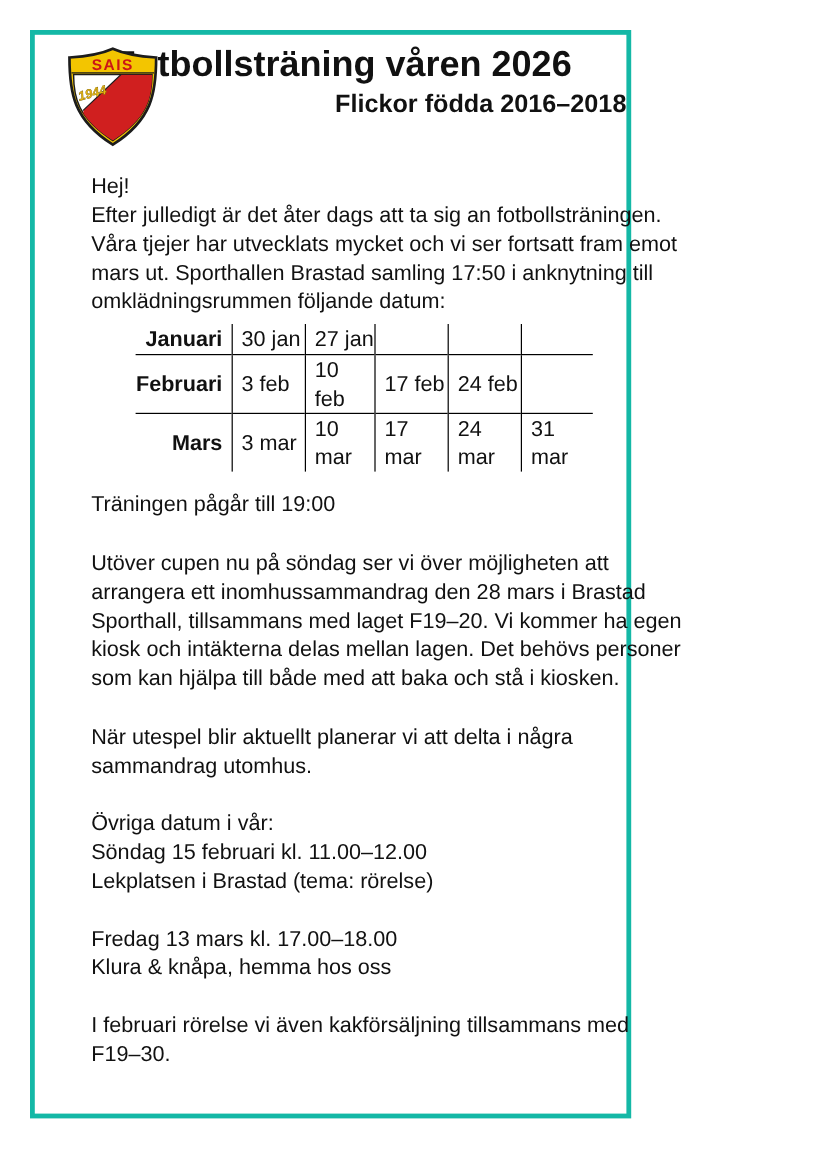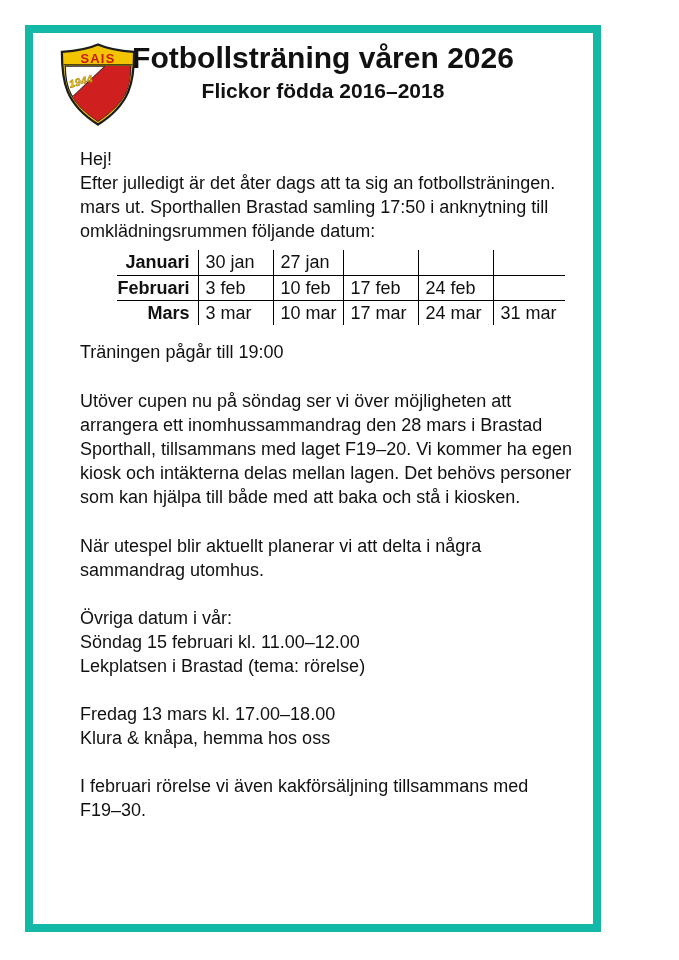--- a/index.html
+++ b/index.html
@@ -8,22 +8,22 @@
     position:relative;
     width:679px; height:960px;
     background:#ffffff;
     font-family:"Liberation Sans", sans-serif;
     color:#111;
     overflow:hidden;
   }
   .frame {
     position:absolute;
     left:25px; top:25px;
-    width:576px; height:907px;
-    border:8px solid #14b8a6;
+    width:501px; height:907px;
+    border:4px solid #14b8a6;
     box-sizing:border-box;
   }
   .logo {
     position:absolute;
     left:21px; top:9px;
     width:88px; height:86px;
   }
   .header-text {
     padding-top:8px;
     margin-left:20px;
@@ -33,20 +33,21 @@
     font-size:30px;
     line-height:34px;
     font-weight:bold;
     letter-spacing:0;
   }
   .subtitle {
     margin-top:2px;
     font-size:21px;
     line-height:27px;
     font-weight:bold;
+    text-align:right;
   }
   .body {
     margin-top:43px;
     padding:0 28px 0 47px;
     font-size:18px;
     line-height:24px;
   }
   .ln { white-space:nowrap; }
   .para { margin:0; }
   .mt-blank { margin-top:24px; }
@@ -98,20 +99,21 @@
     <div class="header-text">
       <div class="title">Fotbollsträning våren 2026</div>
       <div class="subtitle">Flickor födda 2016–2018</div>
     </div>
 
     <div class="body">
 
       <div class="para">
         <div class="ln">Hej!</div>
         <div class="ln">Efter julledigt är det åter dags att ta sig an fotbollsträningen.</div>
+        <div class="ln">Våra tjejer har utvecklats mycket och vi ser fortsatt fram emot</div>
         <div class="ln">mars ut. Sporthallen Brastad samling 17:50 i anknytning till</div>
         <div class="ln">omklädningsrummen följande datum:</div>
       </div>
 
       <table class="sched">
         <colgroup>
           <col style="width:81px">
             <col style="width:75px">
             <col style="width:70px">
           <col style="width:75px">

